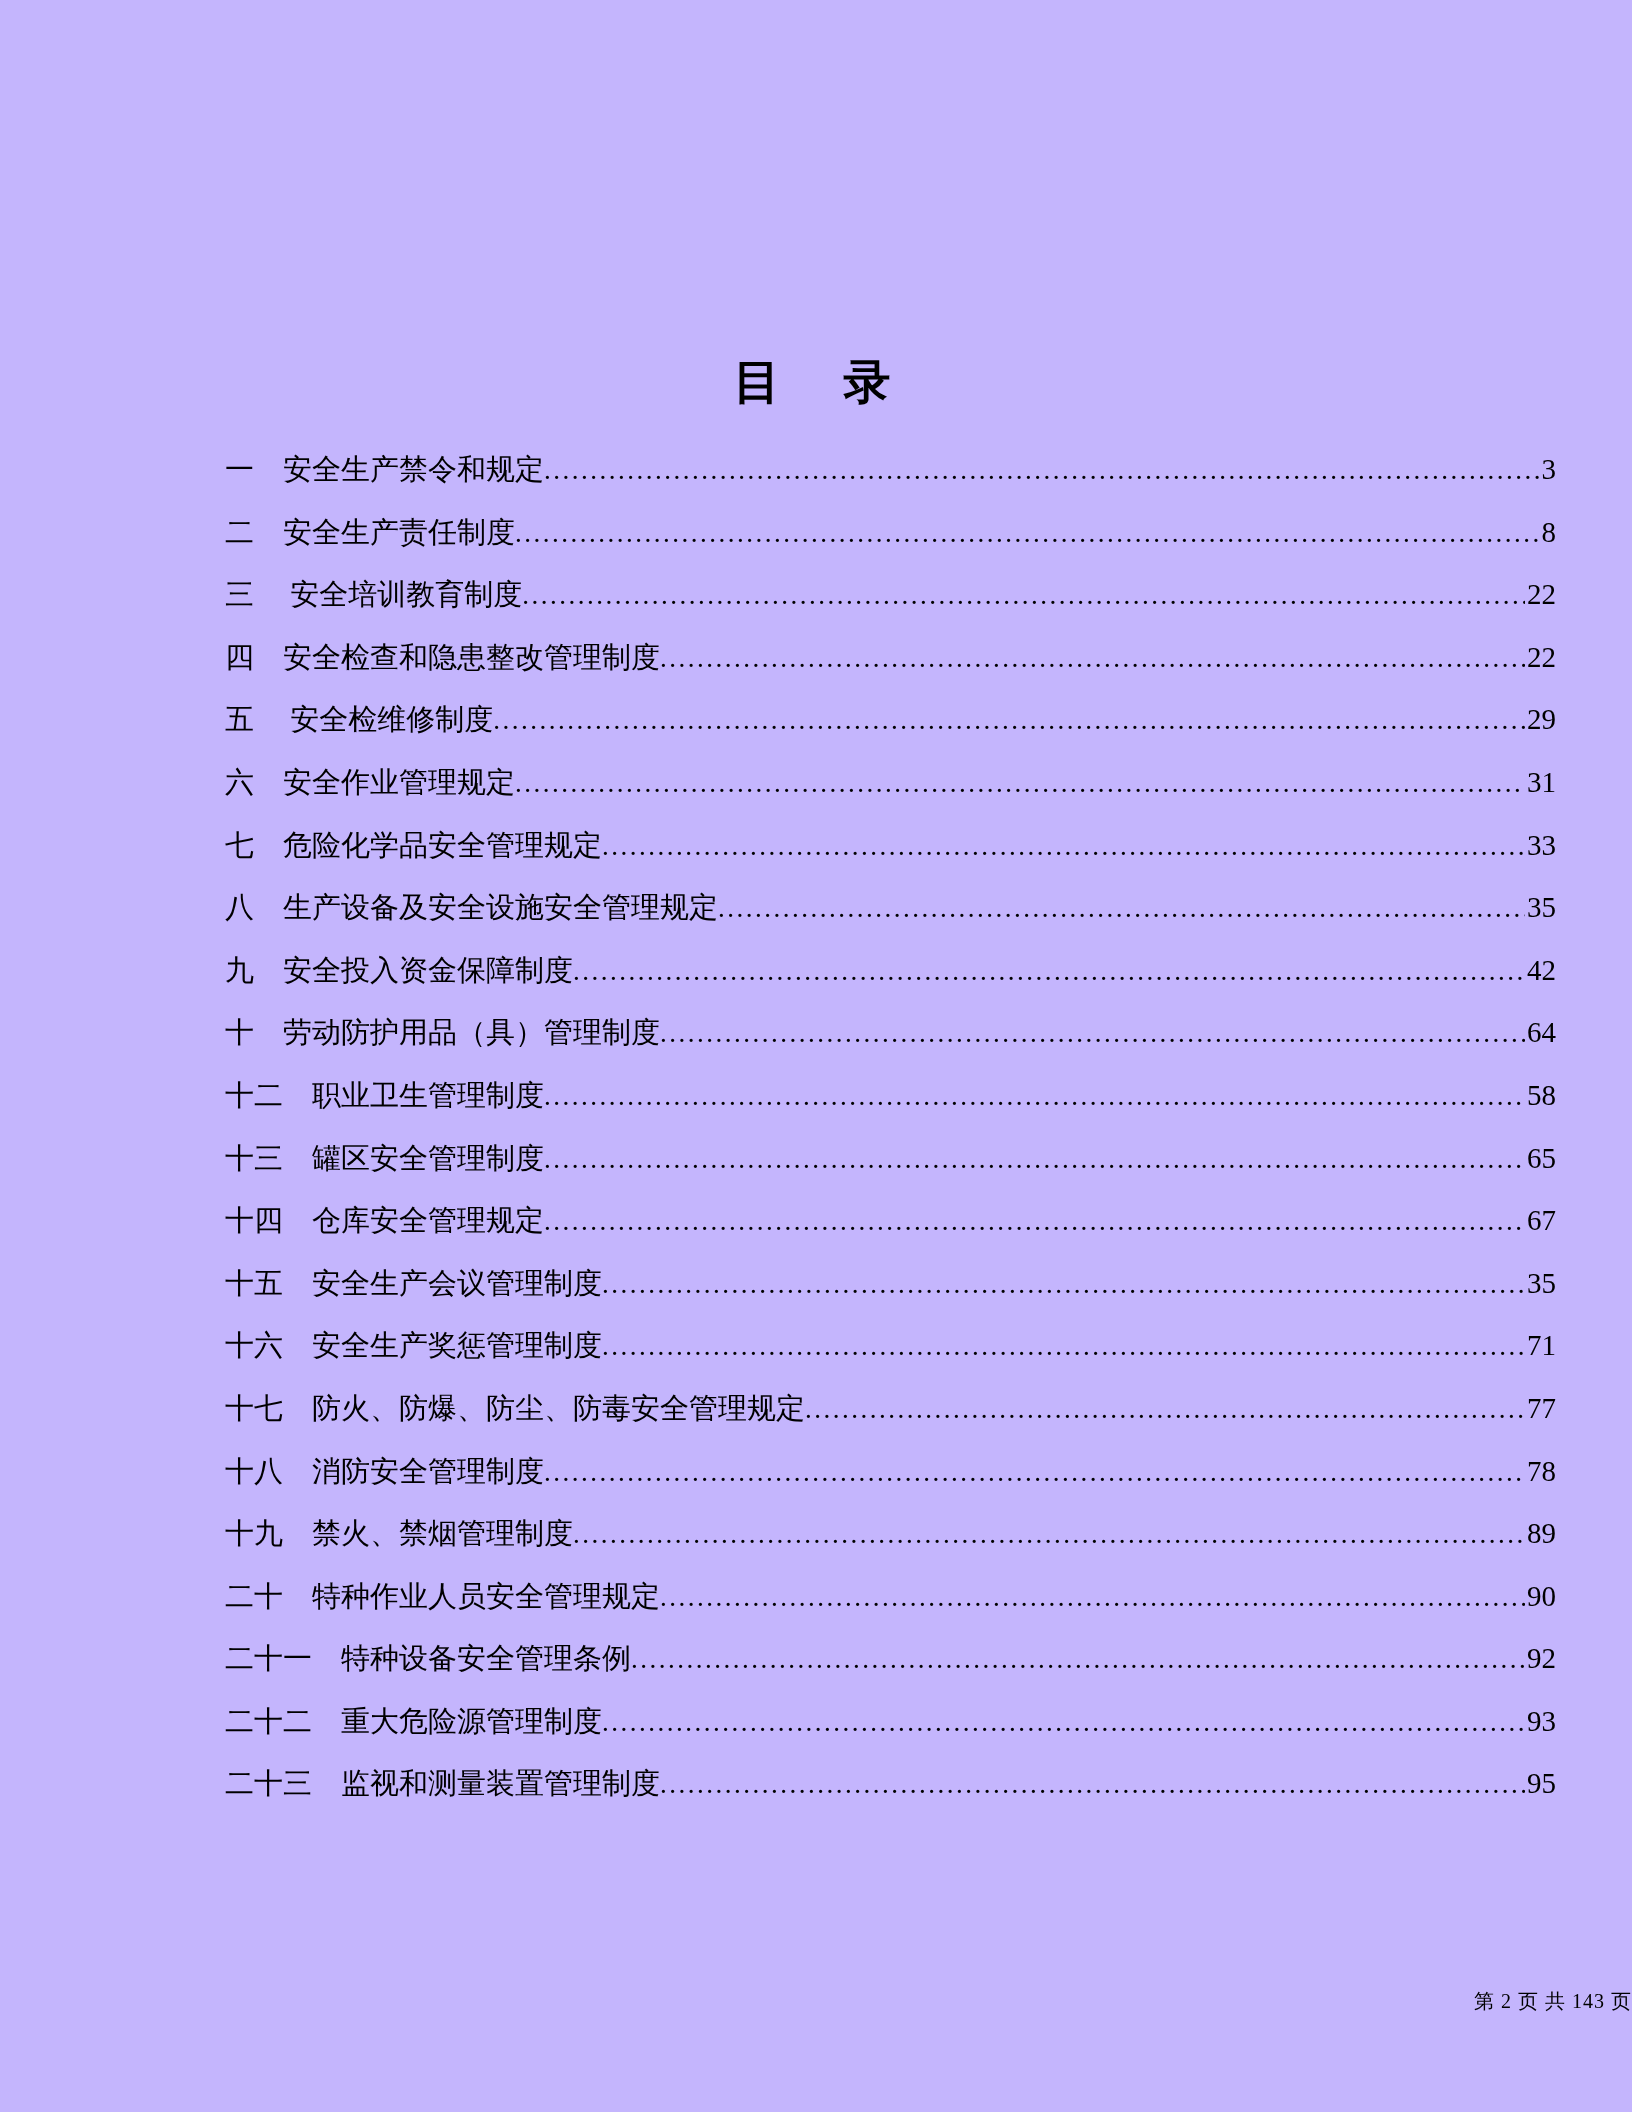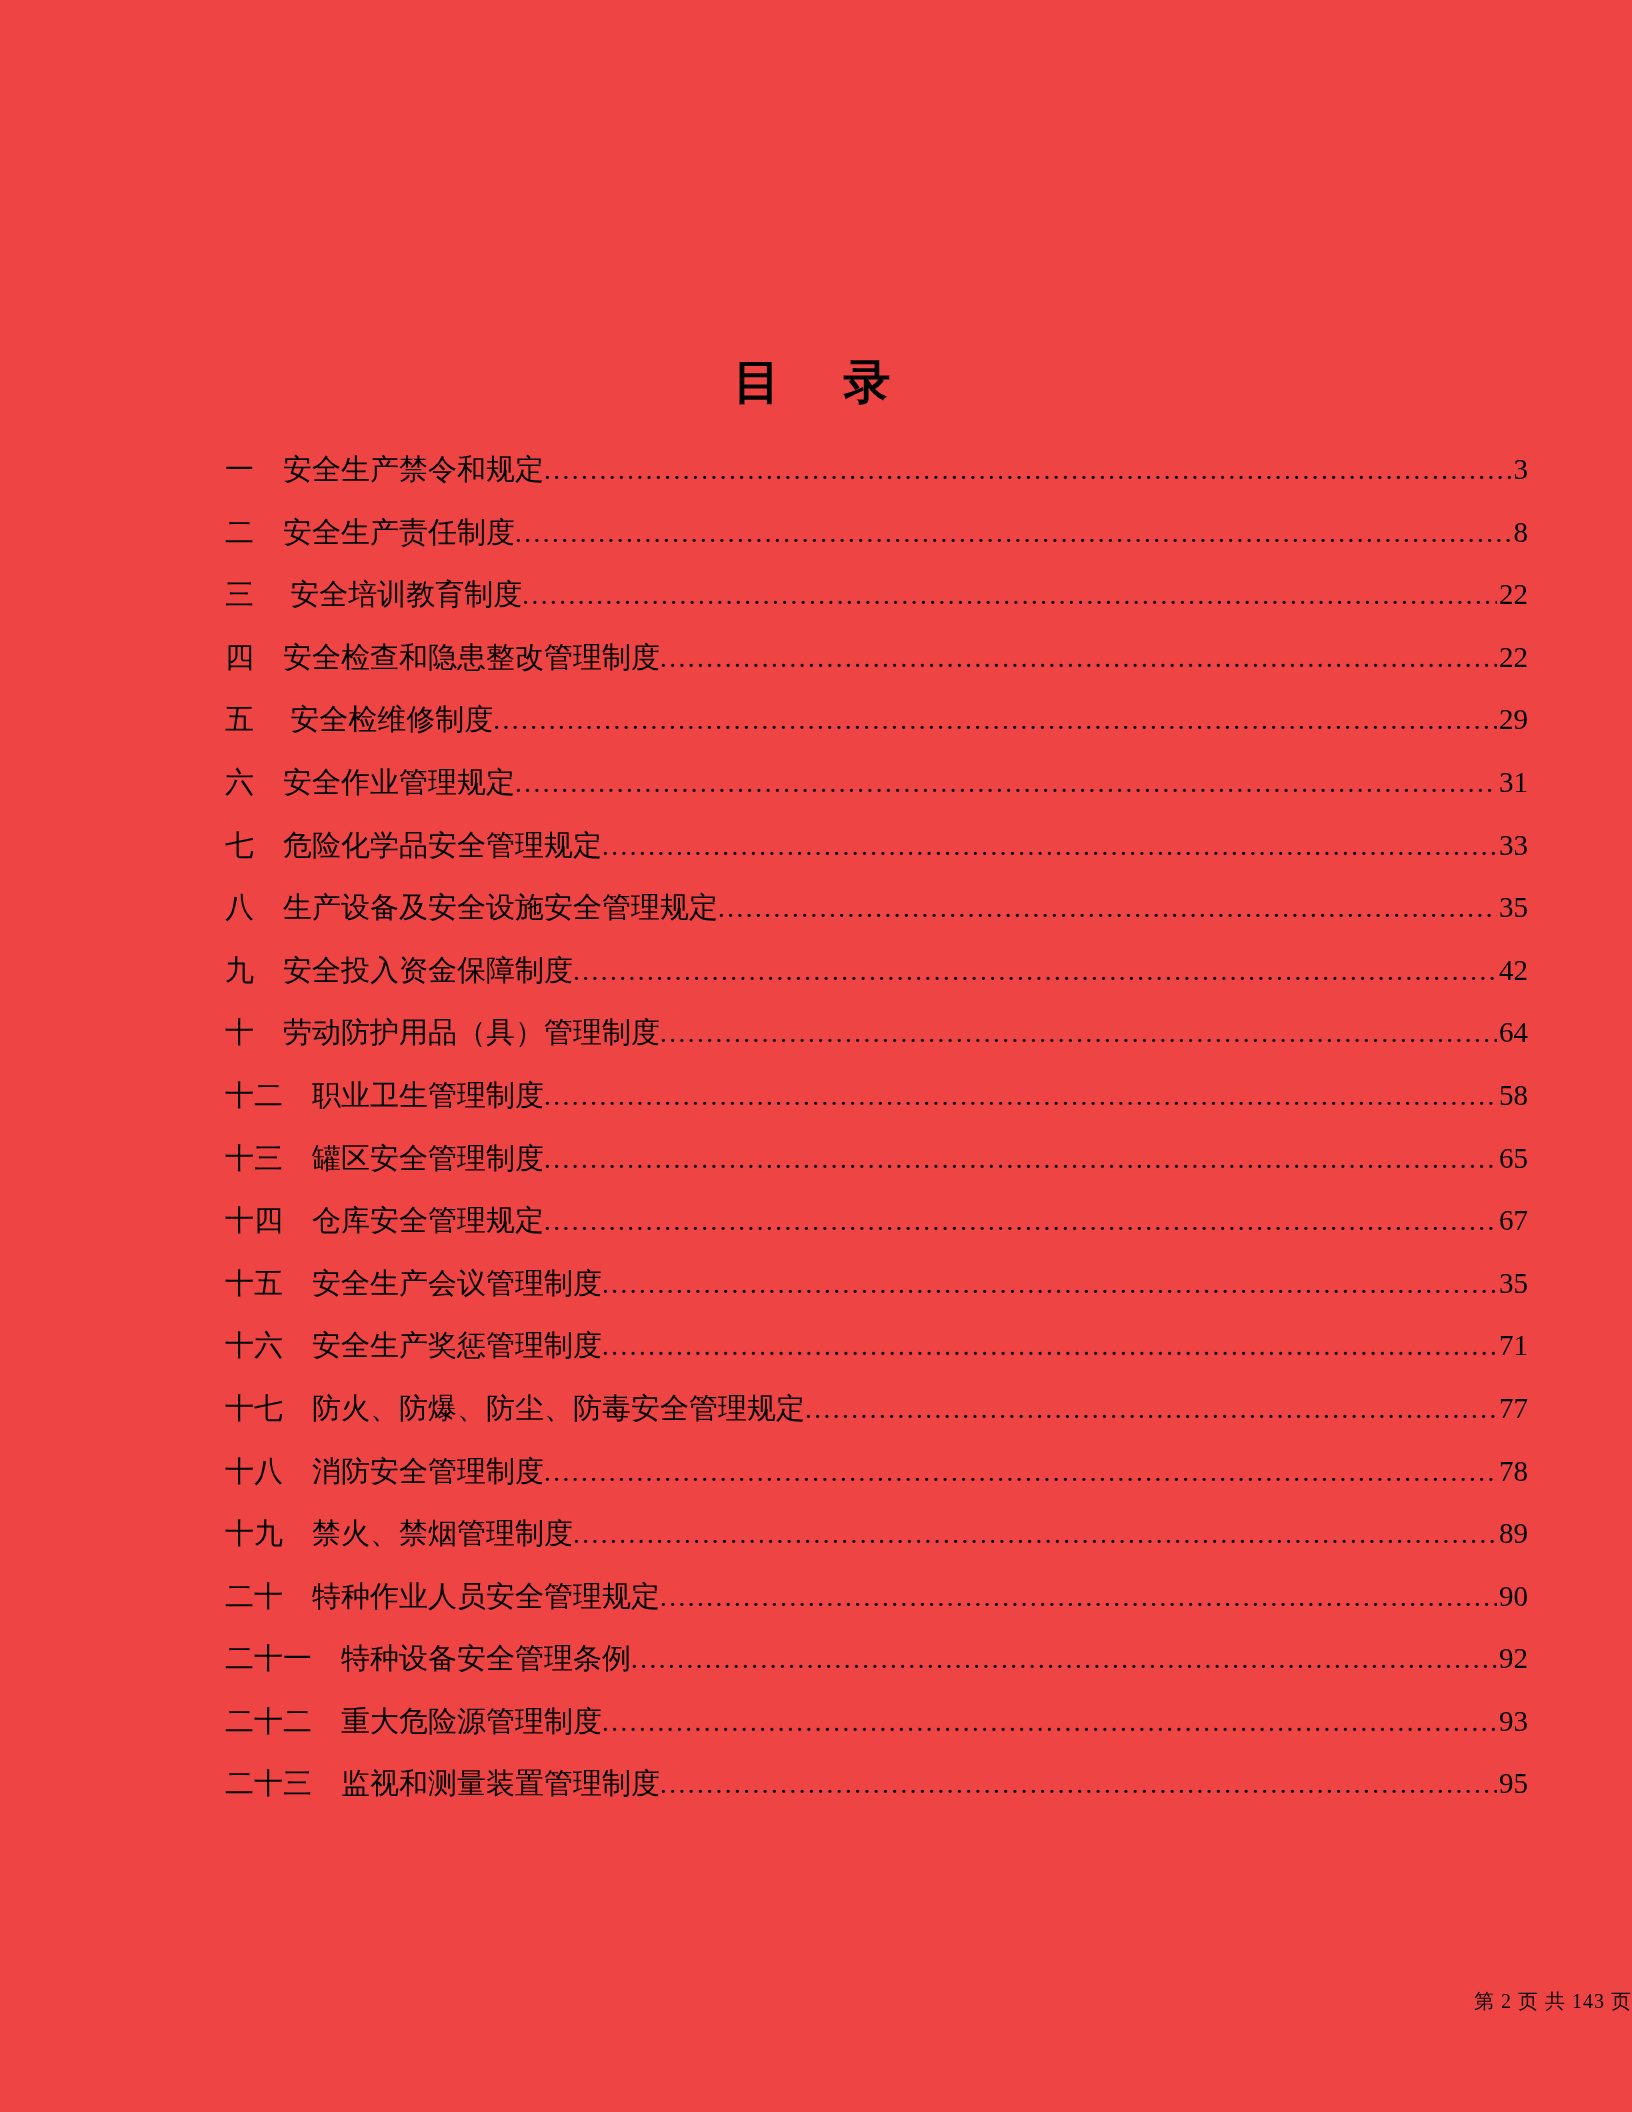--- a/index.html
+++ b/index.html
@@ -4,38 +4,38 @@
 <style>
   html, body {
     margin: 0;
     padding: 0;
     background: #ffffff;
   }
   .page {
     position: relative;
     width: 1632px;
     height: 2112px;
-    background: #ef4444;
+    background: #c4b5fd;
     color: #000000;
     font-family: "Liberation Serif", "DejaVu Serif", serif;
     overflow: hidden;
   }
   .doc-title {
     margin: 0;
     padding-top: 350px;
     text-align: center;
     font-size: 47px;
     font-weight: 700;
     letter-spacing: 8px;
     line-height: 64px;
   }
   .toc-list {
     margin-top: 24px;
     padding-left: 225px;
-    padding-right: 104px;
+    padding-right: 76px;
   }
   .toc-row {
     display: flex;
     align-items: baseline;
     height: 62.6px;
     line-height: 62.6px;
     font-size: 29px;
   }
   .toc-label {
     white-space: pre;

